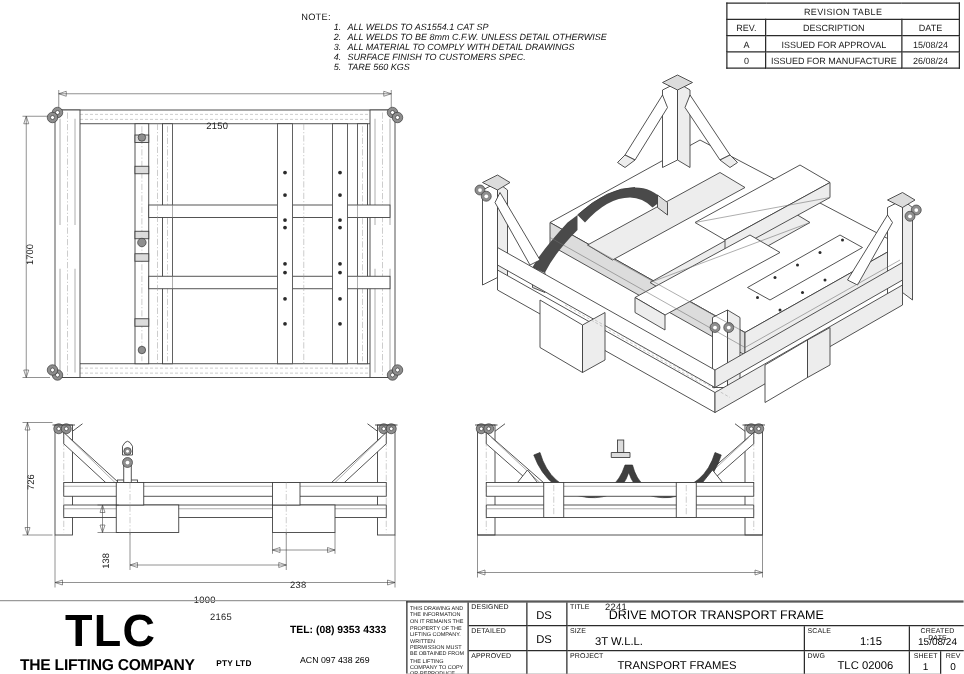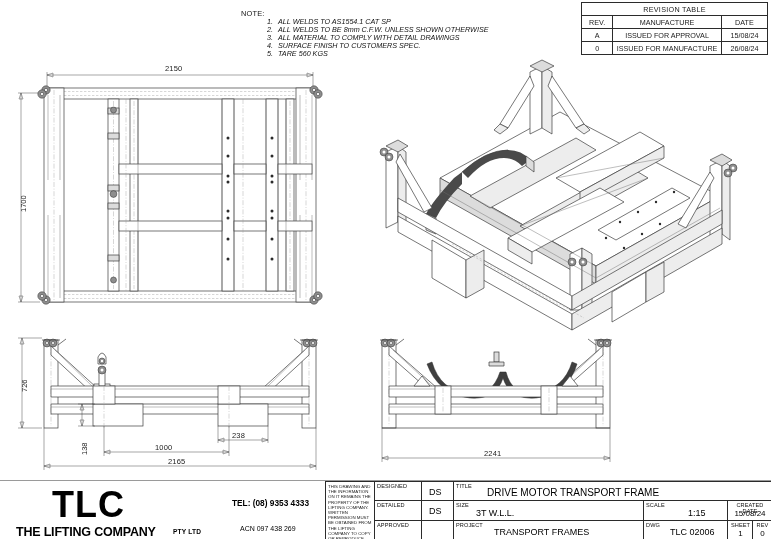--- a/index.html
+++ b/index.html
@@ -2,21 +2,21 @@
 <html><head>
 <meta charset="utf-8">
 <style>
   html,body{margin:0;padding:0;background:#fff;}
   body{width:771px;height:539px;position:relative;overflow:hidden;
        font-family:"Liberation Sans",sans-serif;color:#1a1a1a;background:#fff;}
   .sheet{position:absolute;inset:0;background:#fff;border-radius:20px;}
 
   
   .t{position:absolute;white-space:pre;font-family:"Liberation Sans",sans-serif;}
-  .dim{font-size:7.5px;letter-spacing:.2px;color:#1b1b1b;}
+  .dim{font-size:7.5px;letter-spacing:.2px;color:#1b1b1b;margin-top:32px;}
   .dimv{font-size:7.5px;color:#1b1b1b;transform:rotate(-90deg);transform-origin:left top;}
 
   
   #notes{position:absolute;left:241px;top:10px;font-size:7.2px;line-height:8.1px;color:#111;}
   #notes .hd{font-size:7.4px;letter-spacing:.2px;}
   #notes ol{margin:0;padding:0 0 0 26px;list-style:none;}
   #notes li{white-space:nowrap;font-style:italic;}
   #notes li span.n{display:inline-block;width:11px;}
 
   
@@ -64,35 +64,35 @@
 </style>
 </head>
 <body>
 
 <div class="sheet">
 
   <div id="notes">
     <div class="hd">NOTE:</div>
     <ol>
       <li><span class="n">1.</span><span>ALL WELDS TO AS1554.1 CAT SP</span></li>
-      <li><span class="n">2.</span><span>ALL WELDS TO BE 8mm C.F.W. UNLESS SHOWN OTHERWISE</span></li>
+      <li><span class="n">2.</span><span>ALL WELDS TO BE 8mm C.F.W. UNLESS DETAIL OTHERWISE</span></li>
       <li><span class="n">3.</span><span>ALL MATERIAL TO COMPLY WITH DETAIL DRAWINGS</span></li>
       <li><span class="n">4.</span><span>SURFACE FINISH TO CUSTOMERS SPEC.</span></li>
       <li><span class="n">5.</span><span>TARE 560 KGS</span></li>
     </ol>
   </div>
 
   <table id="revtable">
     <tbody>
         <tr class="title">
       <td colspan="3">REVISION TABLE</td>
     </tr>
     <tr>
       <th class="c-rev">REV.</th>
-      <th class="c-desc">MANUFACTURE</th>
+      <th class="c-desc">DESCRIPTION</th>
       <th class="c-date">DATE</th>
     </tr>
     <tr>
       <td>A</td>
       <td>ISSUED FOR APPROVAL</td>
       <td>15/08/24</td>
     </tr>
     <tr>
       <td>0</td>
       <td>ISSUED FOR MANUFACTURE</td>

